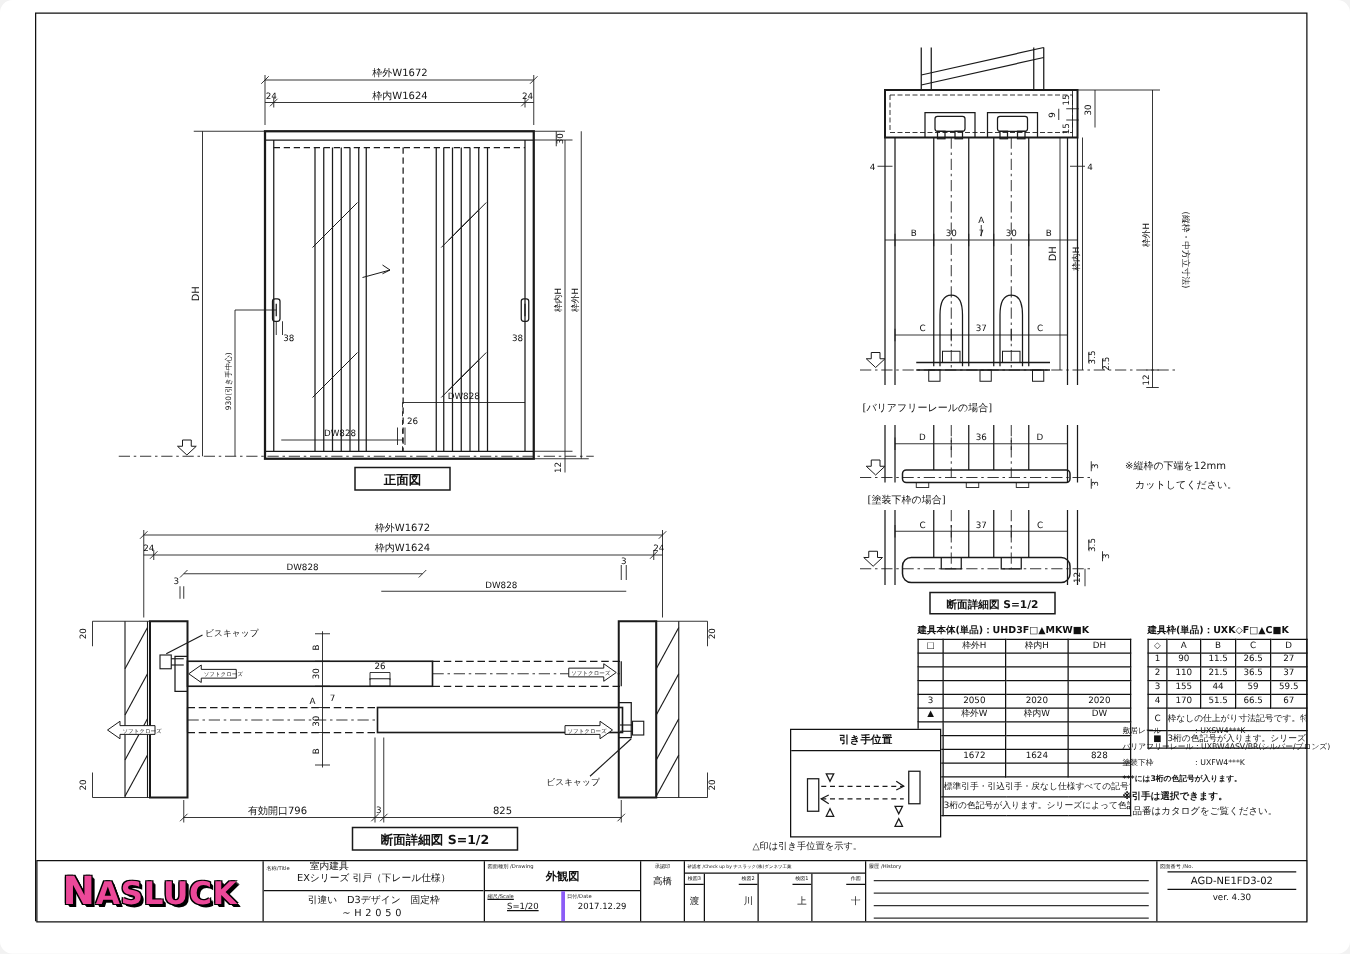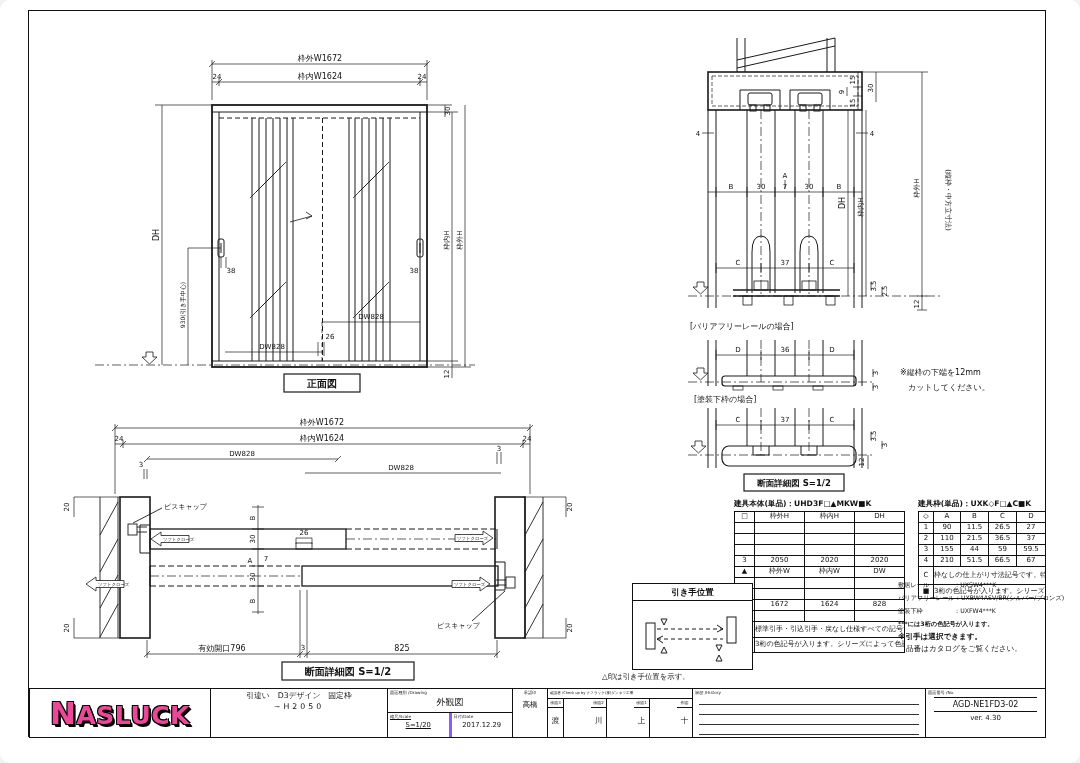--- a/index.html
+++ b/index.html
@@ -37,21 +37,21 @@
   .logo-text::first-letter{font-size:31px;}
   .name-cell{width:176px;font-size:7.8px;text-align:center;}
   .name-top{border-bottom:1px solid #111;height:23px;}
   .name-r1{display:flex;align-items:flex-end;}
   .name-r1 .nm1{font-size:7.8px;margin-left:14px;line-height:8px;}
   .nm2{line-height:12px;white-space:nowrap;}
   .nm3{line-height:13px;white-space:nowrap;}
   .nm4{line-height:10px;letter-spacing:3px;}
   .draw-cell{width:124px;}
   .draw-top{height:23px;border-bottom:1px solid #111;}
-  .draw-val{text-align:center;font-size:9px;font-weight:normal;line-height:14px;}
+  .draw-val{text-align:center;font-size:9px;font-weight:bold;line-height:14px;}
   .draw-bot{display:flex;height:24px;}
   .draw-bot>div{flex:1;}
   .draw-bot .sc{border-right:3px solid #8b5cf6;text-decoration:underline;}
   .sub-val{text-align:center;font-size:6.8px;line-height:12px;white-space:nowrap;}
   .appr-cell{width:34px;text-align:center;}
   .appr-val{font-size:7.6px;line-height:20px;}
   .chk-cell{width:144px;}
   .chk-head{font-size:3.6px;border-bottom:1px solid #111;line-height:9px;height:9px;padding:0 2px;white-space:nowrap;overflow:hidden;}
   .chk-cols{display:flex;height:38px;gap:27px;}
   .chk-col{flex:1;border-right:1px solid #111;}
@@ -614,21 +614,21 @@
       </tr>
       <tr>
         <td>3</td>
             <td>155</td>
         <td>44</td>
             <td>59</td>
         <td>59.5</td>
       </tr>
       <tr>
         <td>4</td>
-            <td>210</td>
+            <td>170</td>
         <td>51.5</td>
             <td>66.5</td>
         <td>67</td>
       </tr>
       <tr style="height:18px;">
         <td>C</td>
         <td class="note" colspan="4">枠なしの仕上がり寸法記号です。特あり仕様設定はありません。敷居レール・バリアフリーレール・塗装下枠は選択されません。</td>
       </tr>
       <tr style="height:14px;">
         <td>■</td>
@@ -664,20 +664,27 @@
       </g>
     </svg>
   </div>
   <div class="hbox-note">△印は引き手位置を示す。</div>
 
   <div class="tblock">
     <div class="tb-cell logo-cell">
       <span class="logo-text">NASLUCK</span>
     </div>
     <div class="tb-cell name-cell">
+      <div class="name-top">
+        <div class="name-r1">
+            <span class="tb-head">名称/Title</span>
+          <span class="nm1">室内建具</span>
+          </div>
+        <div class="nm2">EXシリーズ 引戸（下レール仕様）</div>
+      </div>
       <div class="nm3">引違い　D3デザイン　固定枠</div>
       <div class="nm4">~H2050</div>
     </div>
     <div class="tb-cell draw-cell">
       <div class="draw-top">
         <div class="tb-head">図面種別 /Drawing</div>
         <div class="draw-val">外観図</div>
       </div>
       <div class="draw-bot">
         <div class="sc">

